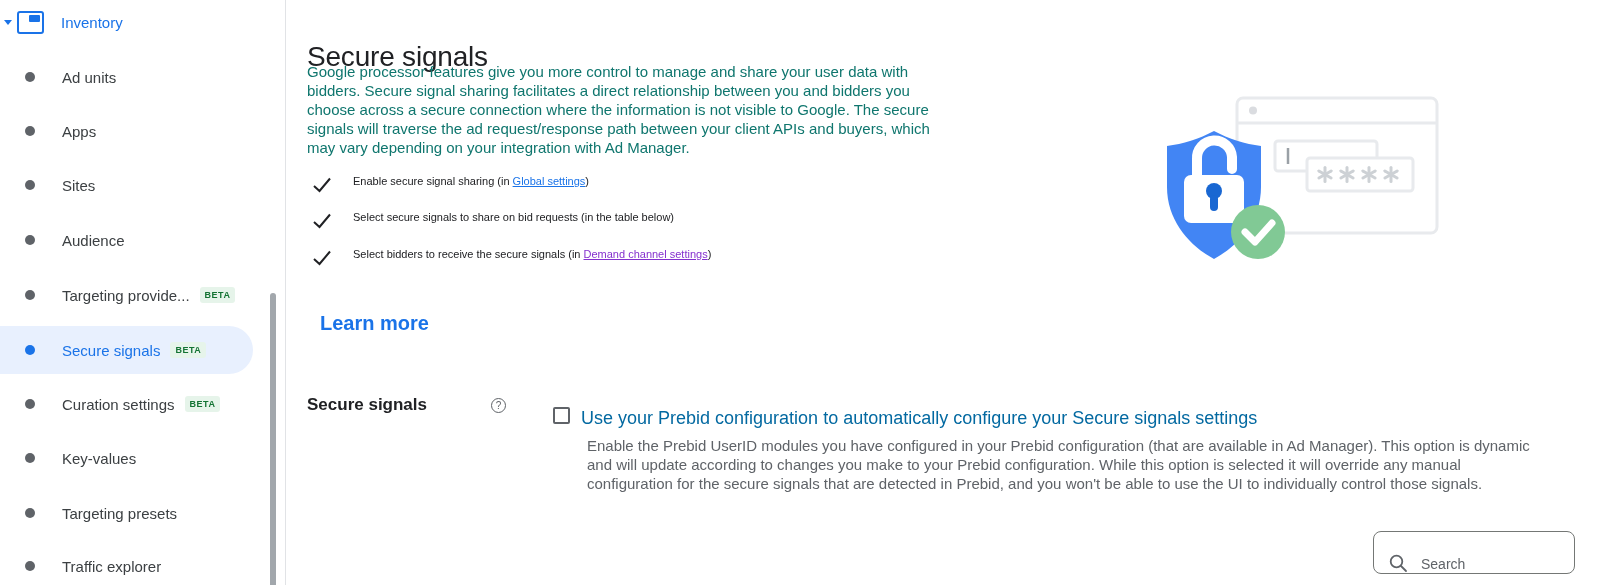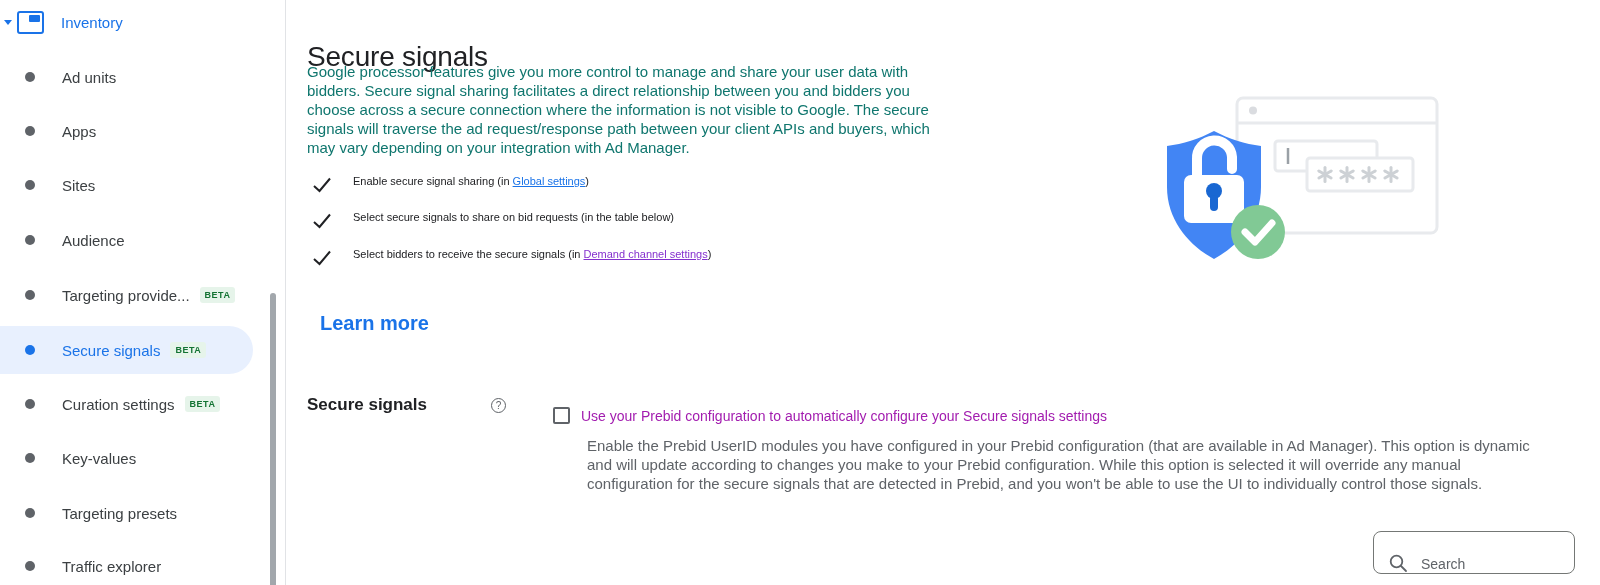--- a/index.html
+++ b/index.html
@@ -45,21 +45,21 @@
   a.link-blue { color: #1a73e8; }
   a.link-purple { color: #8430ce; }
   .learn-more { position: absolute; left: 320px; top: 312px; font-size: 20px; font-weight: bold;
                 color: #1a73e8; cursor: pointer; }
   .section-label { position: absolute; left: 307px; top: 395px; font-size: 17px; font-weight: bold; color: #202124; }
   .help-icon { position: absolute; left: 491px; top: 398px; width: 15px; height: 15px; border: 1.5px solid #5f6368;
                border-radius: 50%; color: #5f6368; font-size: 10px; display: flex; align-items: center;
                justify-content: center; cursor: pointer; }
   .checkbox { position: absolute; left: 553px; top: 407px; width: 17px; height: 17px; border: 2px solid #5f6368;
               border-radius: 2px; background: #fff; cursor: pointer; }
-  .checkbox-label { position: absolute; left: 581px; top: 408px; font-size: 14px; color: #a21caf;
+  .checkbox-label { position: absolute; left: 581px; top: 408px; font-size: 18px; color: #0369a1;
                     white-space: nowrap; cursor: pointer; }
   .section-desc { position: absolute; left: 581px; top: 430px; width: 948px; font-size: 15px;
                   line-height: 19px; color: #5f6368; margin: 6px; }
 
   
   .search-box { position: absolute; left: 1373px; top: 531px; width: 202px; height: 43px;
                 border: 1px solid #747775; border-radius: 8px; display: flex; align-items: flex-end;
                 padding-left: 14px; background: #fff; }
   .search-box svg { flex: none; }
   .search-input { border: none; outline: none; font-family: "Liberation Sans", sans-serif; font-size: 14px;

